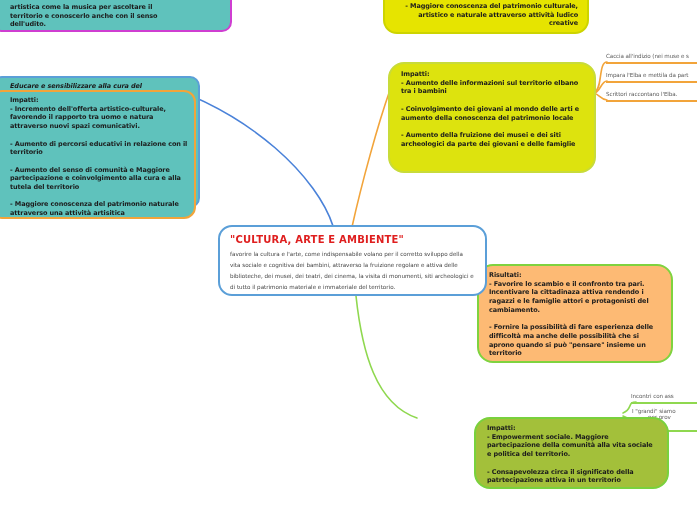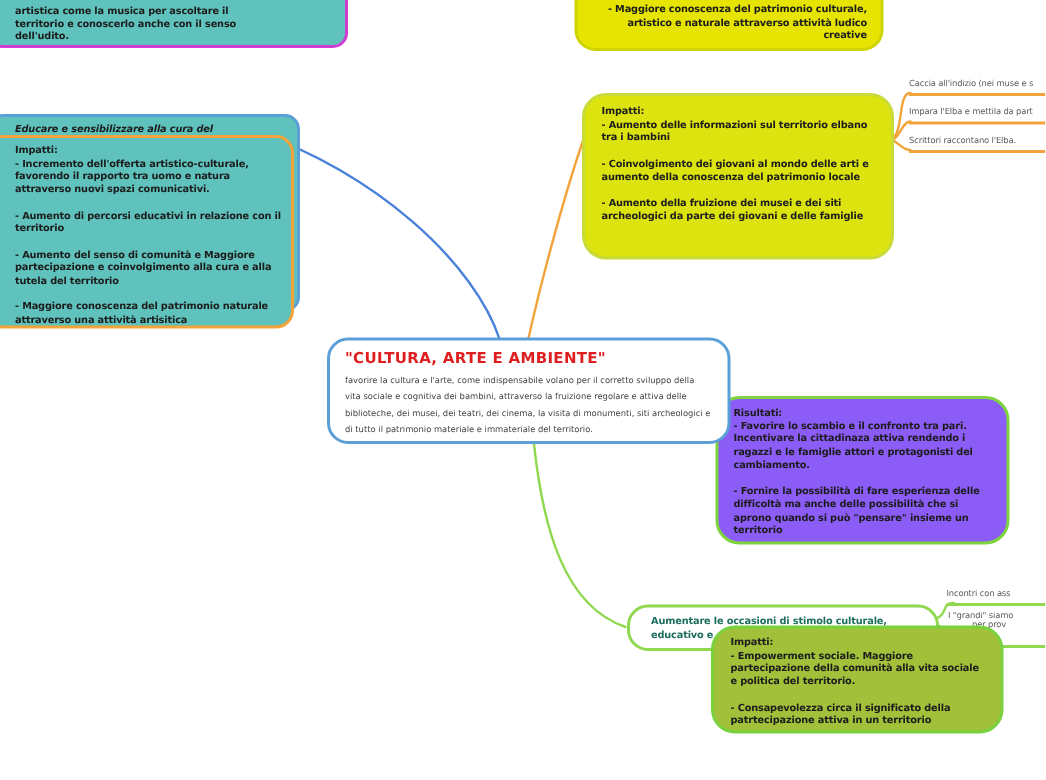--- a/index.html
+++ b/index.html
@@ -30,21 +30,21 @@
                border-radius:16px;background:#dde30e;z-index:4;padding:6px 9px 0 11px;}
   .n-midyellow .body{width:184px;}
   
   .n-center{left:218px;top:225px;width:269px;height:71px;border:2px solid #5b9fd8;
             border-radius:14px;background:#ffffff;z-index:5;padding:7px 10px 0 10px;}
   .n-center .title{font-size:10px;font-weight:bold;color:#df1f1f;letter-spacing:.2px;margin:0 0 4px 0;}
   .n-center .desc{font-size:5.6px;line-height:11px;color:#444;font-weight:normal;
                   white-space:normal;width:245px;}
   
   .n-risultati{left:477px;top:264px;width:196px;height:99px;border:2px solid #7fd33f;
-               border-radius:16px;background:#8b5cf6;z-index:4;padding:5px 8px 0 10px;}
+               border-radius:16px;background:#fdba74;z-index:4;padding:5px 8px 0 10px;}
   .n-risultati .body{width:176px;}
   
   .n-aumentare{left:418px;top:403px;width:208px;height:31px;border:2px solid #8fd84f;
                border-radius:14px;background:#ffffff;z-index:4;padding:5px 10px 0 14px;}
   .n-aumentare .body{color:#1e6e5e;width:182px;}
   
   .n-botimpatti{left:474px;top:417px;width:195px;height:72px;border:2px solid #79d13d;
                 border-radius:16px;background:#a3c03a;z-index:6;padding:5px 9px 0 11px;}
   .n-botimpatti .body{width:172px;}
   
@@ -123,23 +123,20 @@
 - Favorire lo scambio e il confronto tra pari. Incentivare la cittadinaza attiva rendendo i ragazzi e le famiglie attori e protagonisti del cambiamento.
 
 - Fornire la possibilità di fare esperienza delle difficoltà ma anche delle possibilità che si aprono quando si può "pensare" insieme un territorio</div>
   </div>
 
   <div class="node n-center">
     <div class="title">"CULTURA, ARTE E AMBIENTE"</div>
     <div class="desc">favorire la cultura e l'arte, come indispensabile volano per il corretto sviluppo della vita sociale e cognitiva dei bambini, attraverso la fruizione regolare e attiva delle biblioteche, dei musei, dei teatri, dei cinema, la visita di monumenti, siti archeologici e di tutto il patrimonio materiale e immateriale del territorio.</div>
   </div>
 
-  <div class="node n-aumentare">
-    <div class="body">Aumentare le occasioni di stimolo culturale, educativo e</div>
-  </div>
 
   <div class="link-node link-green blk1">
     <span>Incontri con ass</span>
   </div>
   <div class="link-node link-green blk2">
     <div>I "grandi" siamo</div>
     <div class="l2">per prov</div>
   </div>
 
   <div class="node n-botimpatti">

